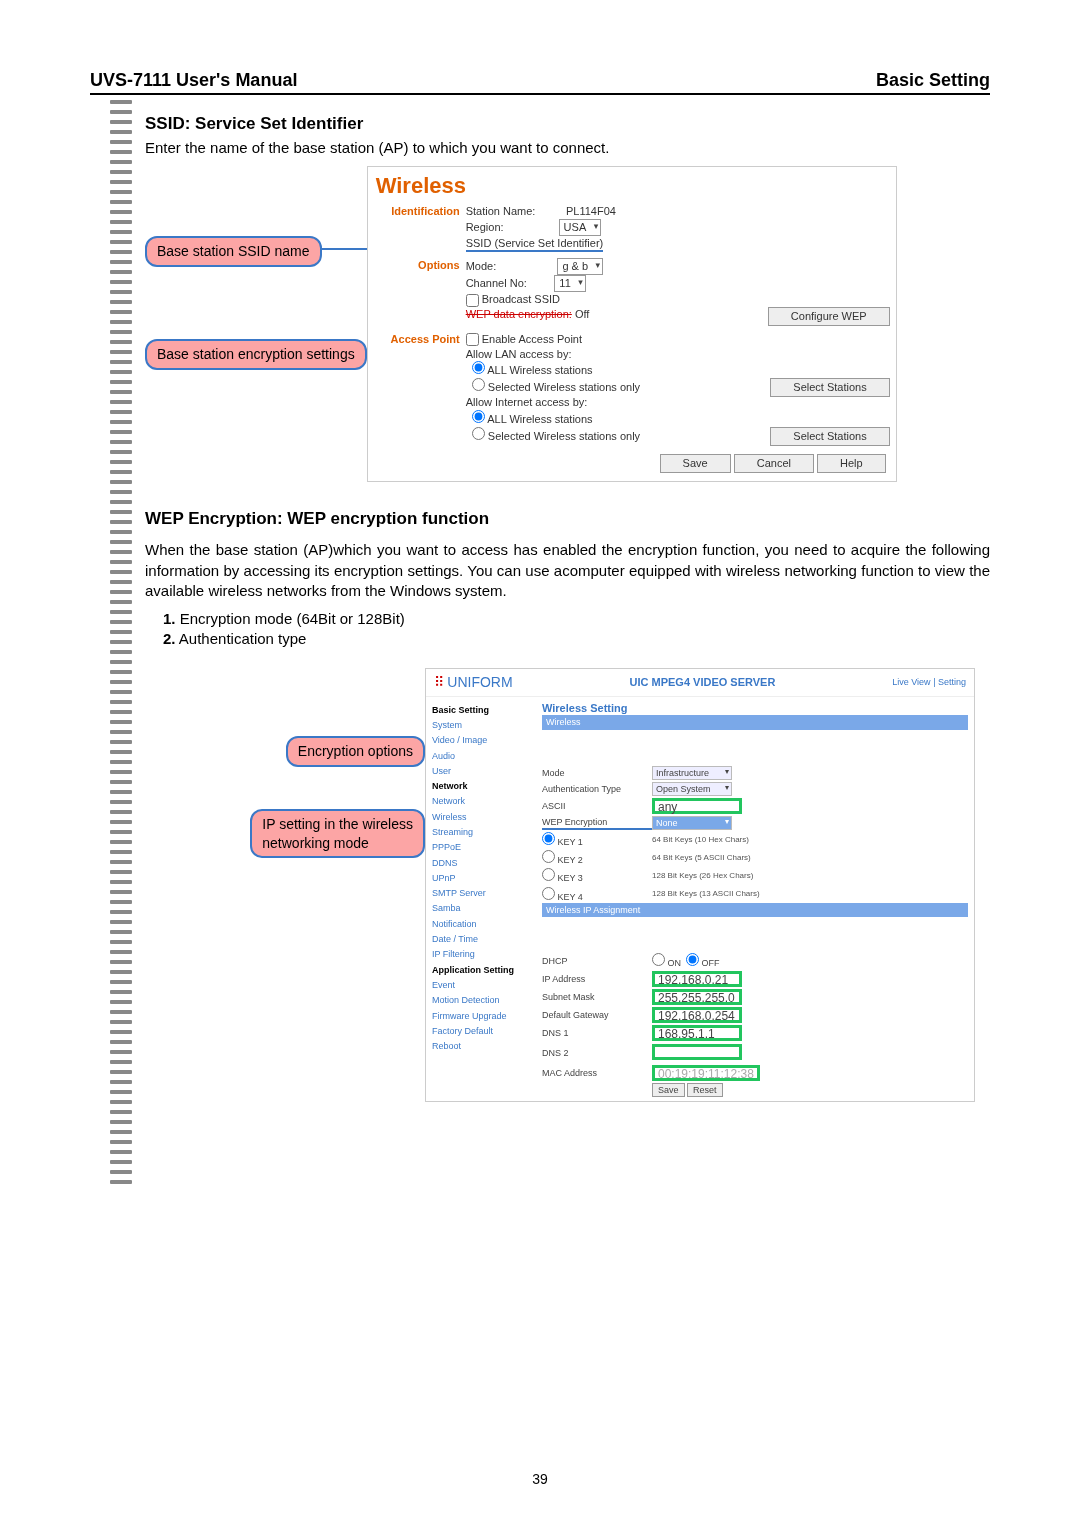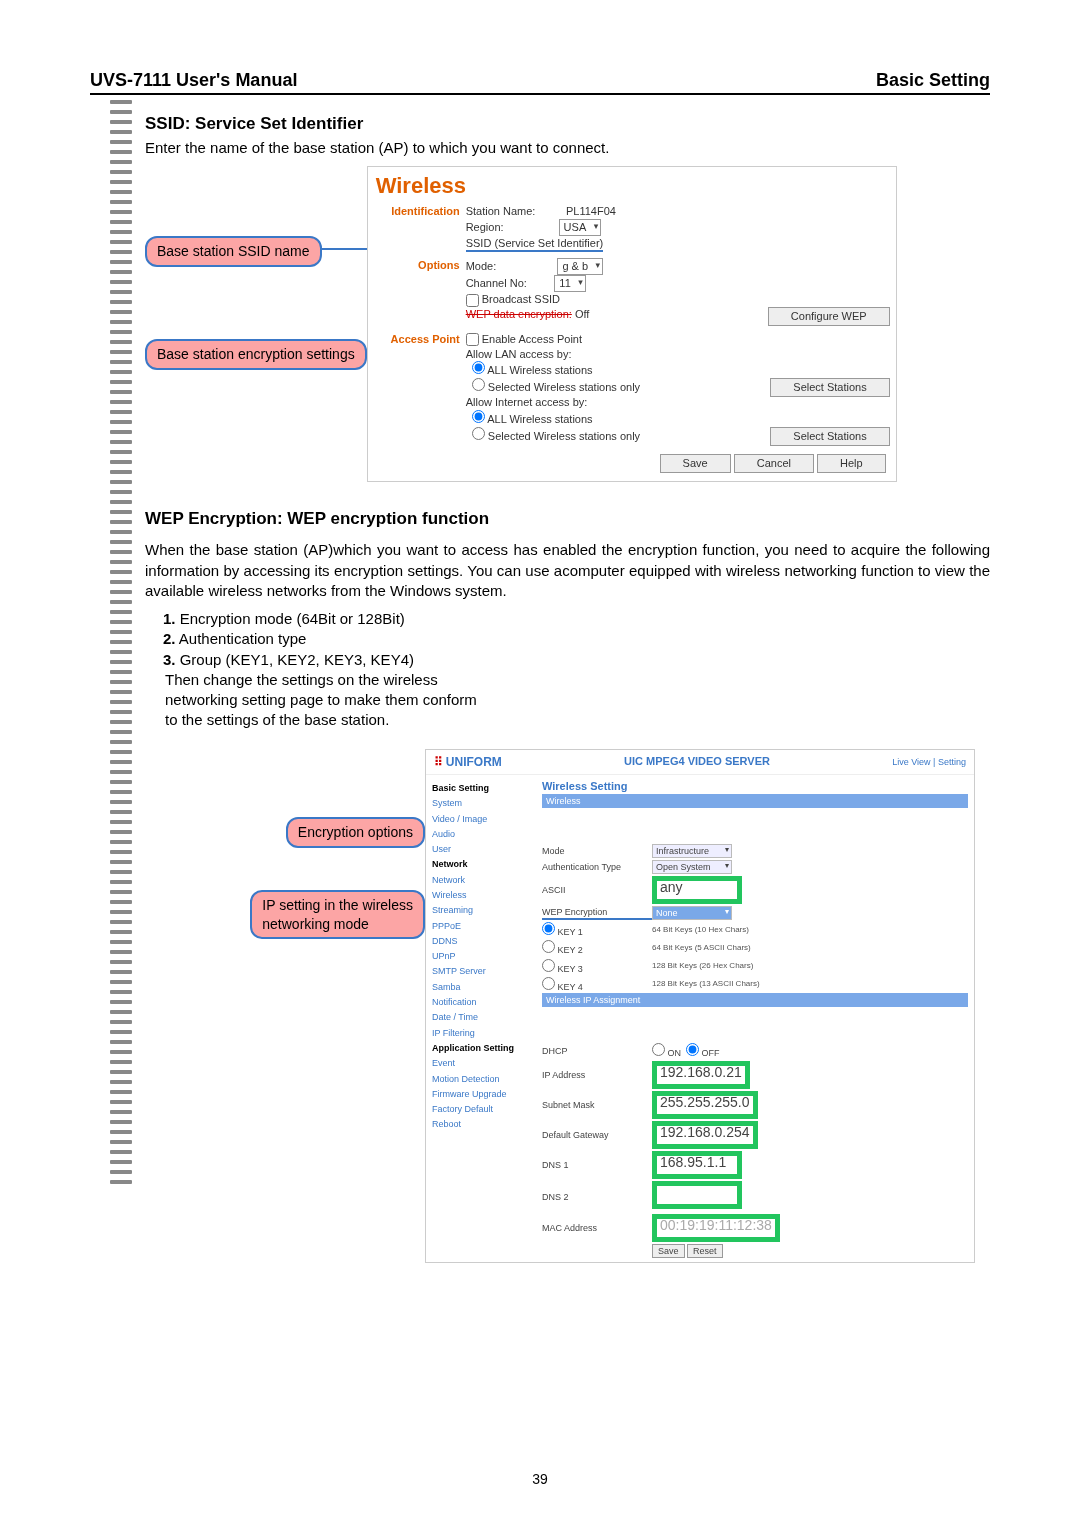--- a/index.html
+++ b/index.html
@@ -107,32 +107,32 @@
     flex-direction: column;
     color: #444;
   }
   .fig2 .topbar {
     display: flex;
     justify-content: space-between;
     padding: 4px 8px;
     border-bottom: 1px solid #eee;
     align-items: center;
   }
-  .fig2 .logo { color: #3a78c7; font-weight: bold; font-size: 12px; }
+  .fig2 .logo { color: #3a78c7; font-weight: normal; font-size: 14px; }
   .fig2 .srv { color: #3a78c7; font-weight: bold; font-size: 11px; }
   .fig2 .links { color: #3a78c7; font-size: 9px; }
   .fig2 .body { display: flex; flex: 1; }
   .fig2 .sidebar { width: 110px; padding: 6px 6px; color: #3a78c7; line-height: 1.7; }
   .fig2 .sidebar .section-lab { color: #000; font-weight: bold; }
   .fig2 .sidebar div { white-space: nowrap; }
   .fig2 .main { flex: 1; padding: 4px 6px; }
   .fig2 .main .ttl { color: #3a78c7; font-weight: bold; font-size: 11px; }
   .fig2 .hlrow { background: #7aa8e8; color: #fff; padding: 1px 4px; font-size: 9px; }
   .fig2 .grid { display: grid; grid-template-columns: 110px 1fr; row-gap: 2px; align-items: center; margin-top: 36px; }
-  .fig2 .inp { border: 5px solid #22c55e; background: #fff; padding: 0 3px; height: 28px; line-height: 12px; font-size: 14px; display: inline-block; min-width: 90px; }
+  .fig2 .inp { border: 3px solid #22c55e; background: #fff; padding: 0 3px; height: 16px; line-height: 12px; font-size: 12px; display: inline-block; min-width: 90px; }
   .fig2 .sel2 { border: 1px solid #bbb; background: #eef; padding: 0 10px 0 3px; font-size: 9px; position: relative; display: inline-block; min-width: 80px; }
   .fig2 .sel2::after { content: "▾"; position: absolute; right: 2px; font-size: 8px; }
   .fig2 .radio { }
   .fig2 .btn2 { border: 1px solid #999; background: #eee; padding: 0 5px; font-size: 9px; display: inline-block; }
   .fig2 .tiny { font-size: 8px; color: #555; }
   .dots::before{ content: "⠿"; margin-right:3px; color:#c00;}
 
   .underline-blue { border-bottom: 2px solid #3a78c7; display: inline-block; }
 </style>
 </head>
@@ -328,25 +328,20 @@
       </div>
     </div>
   </div>
 
   <div class="h-bold2">WEP Encryption: WEP encryption function</div>
   <div style="text-align:justify">When the base station (AP)which you want to access has enabled the encryption function, you need to acquire the following information by accessing its encryption settings. You can use acomputer equipped with wireless networking function to view the available wireless networks from the Windows system.</div>
 
   <ol class="ol-list" style="list-style: none;">
     <li><b>1.</b> <span>Encryption mode (64Bit or 128Bit)</span></li>
     <li><b>2.</b> <span>Authentication type</span></li>
-    <li><b>3.</b> <span>Group (KEY1, KEY2, KEY3, KEY4)</span><br>
-      <span class="sub">Then change the settings on the wireless</span><br>
-      <span class="sub">networking setting page to make them conform</span><br>
-      <span class="sub">to the settings of the base station.</span>
-    </li>
   </ol>
 
   <div class="fig2-wrap">
     <div class="fig2-callouts">
       <div class="callout-row">
         <div class="callout">Encryption options</div>
         <div class="line-to-right"></div>
       </div>
       <div class="callout-row">
         <div class="callout">

